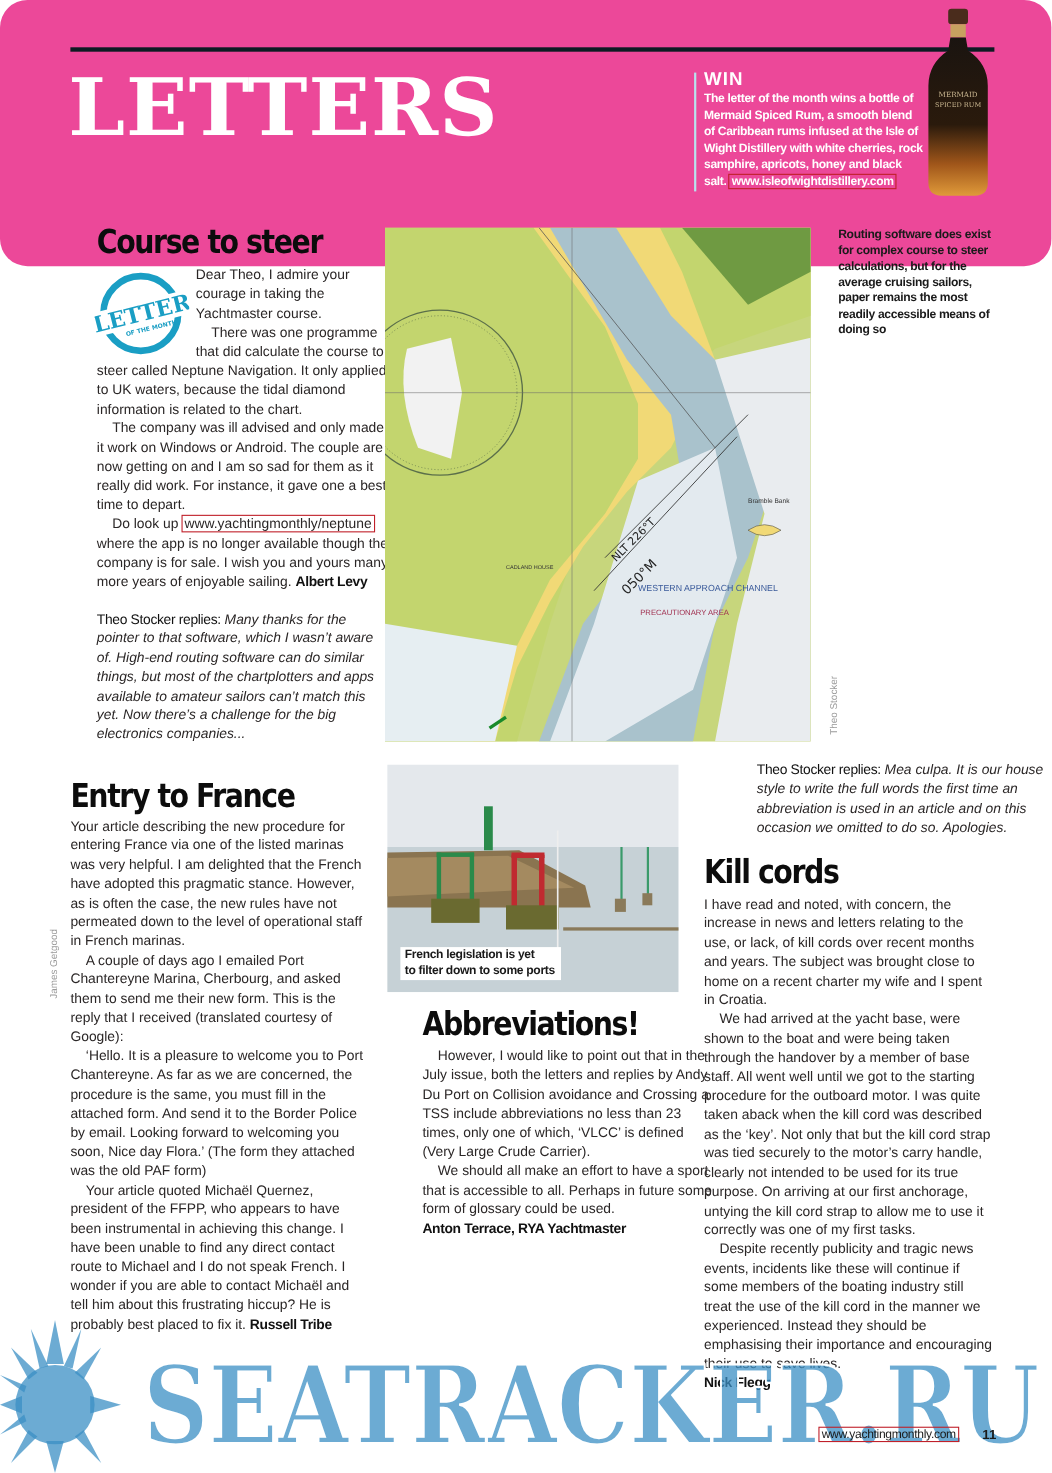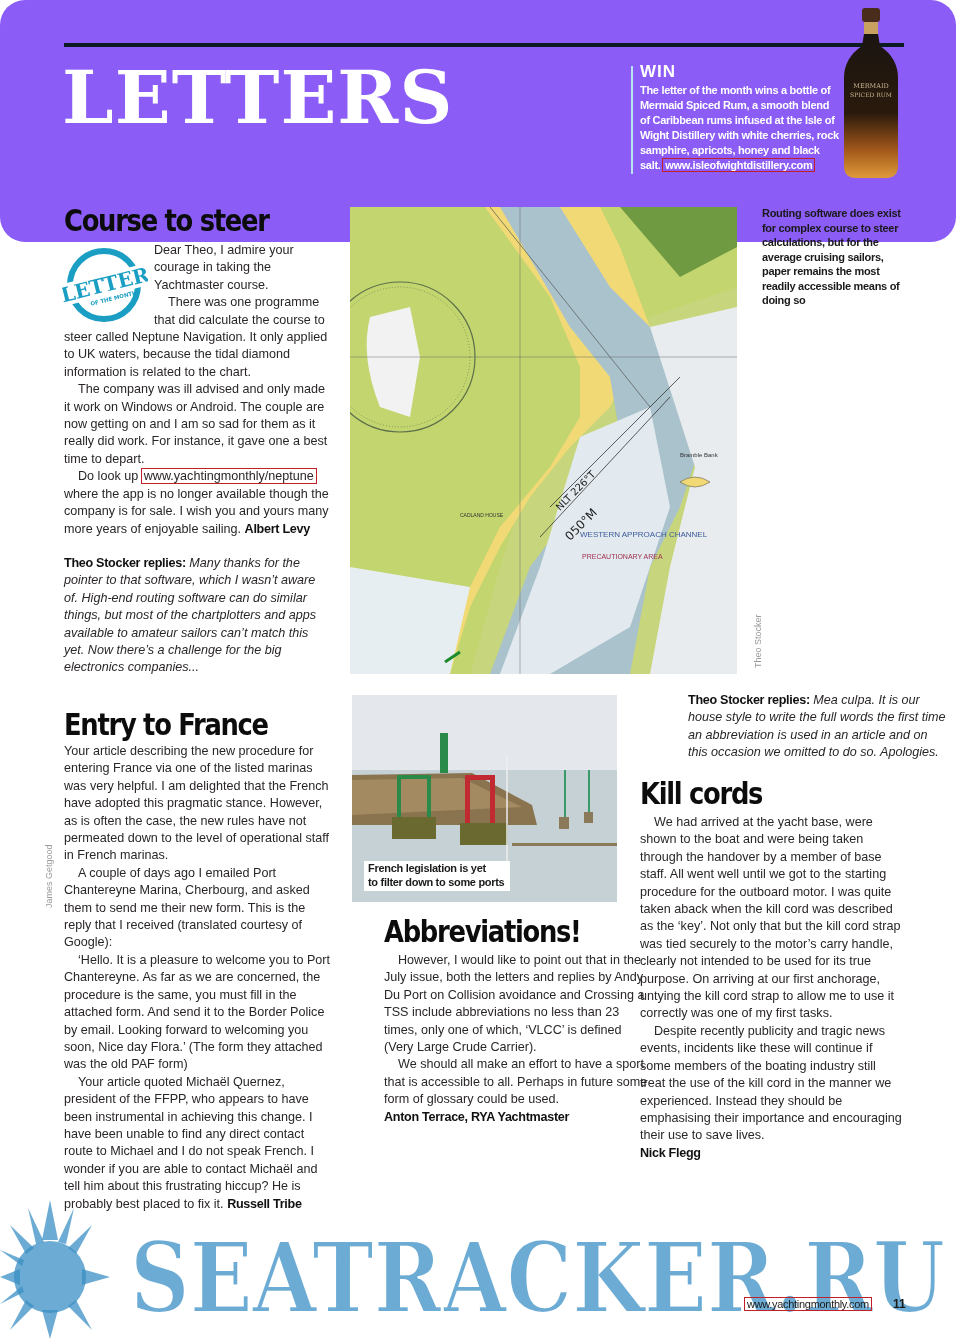--- a/index.html
+++ b/index.html
@@ -1,41 +1,41 @@
 <!DOCTYPE html>
 <html><head>
 <meta charset="utf-8">
 <style>
   * { box-sizing: border-box; margin: 0; padding: 0; }
   html, body { width: 956px; height: 1339px; background: #ffffff; overflow: hidden; }
   body { position: relative; font-family: "Liberation Sans", sans-serif; color: #231f20; }
 
   
-  .header { position: absolute; left: 0; top: 0; width: 956px; height: 242px; background: #8b5cf6; border-radius: 25px; }
+  .header { position: absolute; left: 0; top: 0; width: 956px; height: 242px; background: #ec4899; border-radius: 25px; }
   .header-rule { position: absolute; left: 64px; top: 43px; width: 840px; height: 4px; background: #0d1b22; }
   .header-title { position: absolute; left: 62px; top: 60px; font-family: "DejaVu Serif", "Liberation Serif", serif; font-weight: bold; font-size: 72px; color: #ffffff; letter-spacing: 1px; line-height: 76px; transform: scaleX(1.02); transform-origin: left; }
   .header-sub { position: absolute; left: 64px; top: 140px; font-size: 12px; line-height: 17px; color: #ffffff; width: 560px; }
   .header-sub b { font-weight: bold; letter-spacing: -0.2px; }
   .link-box { outline: 1px solid #c0202a; outline-offset: 0px; padding: 0 2px; }
   .header-divider { position: absolute; left: 631px; top: 66px; width: 2px; height: 108px; background: #b8e3ef; }
   .win-title { position: absolute; left: 640px; top: 62px; font-size: 17px; font-weight: bold; color: #ffffff; letter-spacing: 1px; }
   .win-text { position: absolute; left: 640px; top: 83px; width: 200px; font-size: 11px; line-height: 15px; font-weight: bold; color: #ffffff; letter-spacing: -0.3px; }
   .bottle { position: absolute; left: 840px; top: 6px; width: 62px; height: 174px; }
 
   
   .col1 { position: absolute; left: 64px; width: 268px; }
   .col2 { position: absolute; left: 352px; width: 270px; }
   .col3 { position: absolute; left: 640px; width: 262px; }
 
   .h2 { font-family: "DejaVu Sans", sans-serif; font-weight: bold; font-size: 30px; line-height: 34px; color: #0c0c0c; letter-spacing: -1.5px; transform: scaleX(0.86); transform-origin: left; white-space: nowrap; }
   .body { font-size: 12.6px; line-height: 17.4px; color: #2a2626; }
   .body p { text-indent: 14px; }
   .body p.first { text-indent: 0; }
   .sig { font-weight: bold; letter-spacing: -0.3px; color: #111; }
-  .reply-lead { font-weight: bold; font-style: normal; letter-spacing: -0.3px; color: #111; text-align: center; }
+  .reply-lead { font-weight: normal; font-style: normal; letter-spacing: -0.3px; color: #111; text-align: center; }
   .reply { font-style: italic; font-size: 12.6px; line-height: 17.4px; color: #2a2626; }
 
   .badge { float: left; width: 86px; height: 82px; margin: 2px 6px 0 -2px; position: relative; }
 
   .map { position: absolute; left: 350px; top: 207px; width: 387px; height: 467px; overflow: hidden; background: #c9d77a; }
   .map-caption { position: absolute; left: 762px; top: 206px; width: 150px; font-size: 11px; line-height: 14.5px; font-weight: bold; color: #1a1a1a; letter-spacing: -0.3px; }
   .credit { position: absolute; font-size: 9px; color: #9a9a9a; transform: rotate(-90deg); transform-origin: left top; white-space: nowrap; }
 
   .photo { position: absolute; left: 352px; top: 695px; width: 265px; height: 207px; overflow: hidden; }
   .photo-caption { position: absolute; left: 364px; top: 861px; background: #ffffff; padding: 0 6px 2px 4px; font-size: 11px; line-height: 14px; font-weight: bold; color: #1a1a1a; letter-spacing: -0.3px; }
@@ -66,21 +66,21 @@
       </linearGradient>
     </defs>
     <rect x="22" y="2" width="18" height="14" rx="3" fill="#4a2c1c"></rect>
     <rect x="24" y="16" width="14" height="12" fill="#c8a060"></rect>
     <path d="M24 28 L38 28 L40 40 Q58 52 58 72 L58 160 Q58 172 46 172 L16 172 Q4 172 4 160 L4 72 Q4 52 22 40 Z" fill="url(#rum)"></path>
     <text x="31" y="82" font-size="6.5" fill="#c9b690" text-anchor="middle" font-family="DejaVu Serif, serif">MERMAID</text>
     <text x="31" y="91" font-size="6" fill="#c9b690" text-anchor="middle" font-family="DejaVu Serif, serif">SPICED RUM</text>
   </svg>
 </div>
 
-<div class="col1" style="top:204px;">
+<div class="col1" style="top:204px;margin-left:24px;">
   <div class="h2">Course to steer</div>
   <div class="body" style="margin-top:4px;">
     <svg class="badge" viewBox="0 0 86 82">
       <circle cx="42" cy="41" r="34" fill="none" stroke="#1a9ec4" stroke-width="6"></circle>
       <rect x="2" y="30" width="84" height="22" fill="#ffffff" transform="rotate(-14 42 41)"></rect>
       <text x="43" y="48" font-family="DejaVu Serif, serif" font-weight="bold" font-size="20" fill="#1a9ec4" text-anchor="middle" transform="rotate(-14 42 41)">LETTER</text>
       <text x="48" y="58" font-family="DejaVu Sans, sans-serif" font-weight="bold" font-size="5.5" fill="#1a9ec4" text-anchor="middle" transform="rotate(-14 42 41)">OF THE MONTH</text>
     </svg>
     <p class="first">Dear Theo, I admire your courage in taking the Yachtmaster course.</p>
     <p>There was one programme that did calculate the course to steer called Neptune Navigation. It only applied to UK waters, because the tidal diamond information is related to the chart.</p>
@@ -178,20 +178,21 @@
 
 <div class="col3" style="top:692px;margin-left:48px;">
   <p class="reply">
     <span class="reply-lead">Theo Stocker replies:</span>
     <span>Mea culpa. It is our house style to write the full words the first time an abbreviation is used in an article and on this occasion we omitted to do so. Apologies.</span>
   </p>
 </div>
 <div class="col3" style="top:777px;">
   <div class="h2">Kill cords</div>
   <div class="body" style="margin-top:3px;">
+    <p class="first">I have read and noted, with concern, the increase in news and letters relating to the use, or lack, of kill cords over recent months and years. The subject was brought close to home on a recent charter my wife and I spent in Croatia.</p>
     <p>We had arrived at the yacht base, were shown to the boat and were being taken through the handover by a member of base staff. All went well until we got to the starting procedure for the outboard motor. I was quite taken aback when the kill cord was described as the ‘key’. Not only that but the kill cord strap was tied securely to the motor’s carry handle, clearly not intended to be used for its true purpose. On arriving at our first anchorage, untying the kill cord strap to allow me to use it correctly was one of my first tasks.</p>
     <p>Despite recently publicity and tragic news events, incidents like these will continue if some members of the boating industry still treat the use of the kill cord in the manner we experienced. Instead they should be emphasising their importance and encouraging their use to save lives.</p>
     <p class="first sig">Nick Flegg</p>
   </div>
 </div>
 
 <svg class="watermark" viewBox="0 0 956 159">
   <g fill="#3b8fc4" fill-opacity="0.75">
     <circle cx="50" cy="97" r="36"></circle>
     <polygon points="50,20 58,60 42,60"></polygon>

